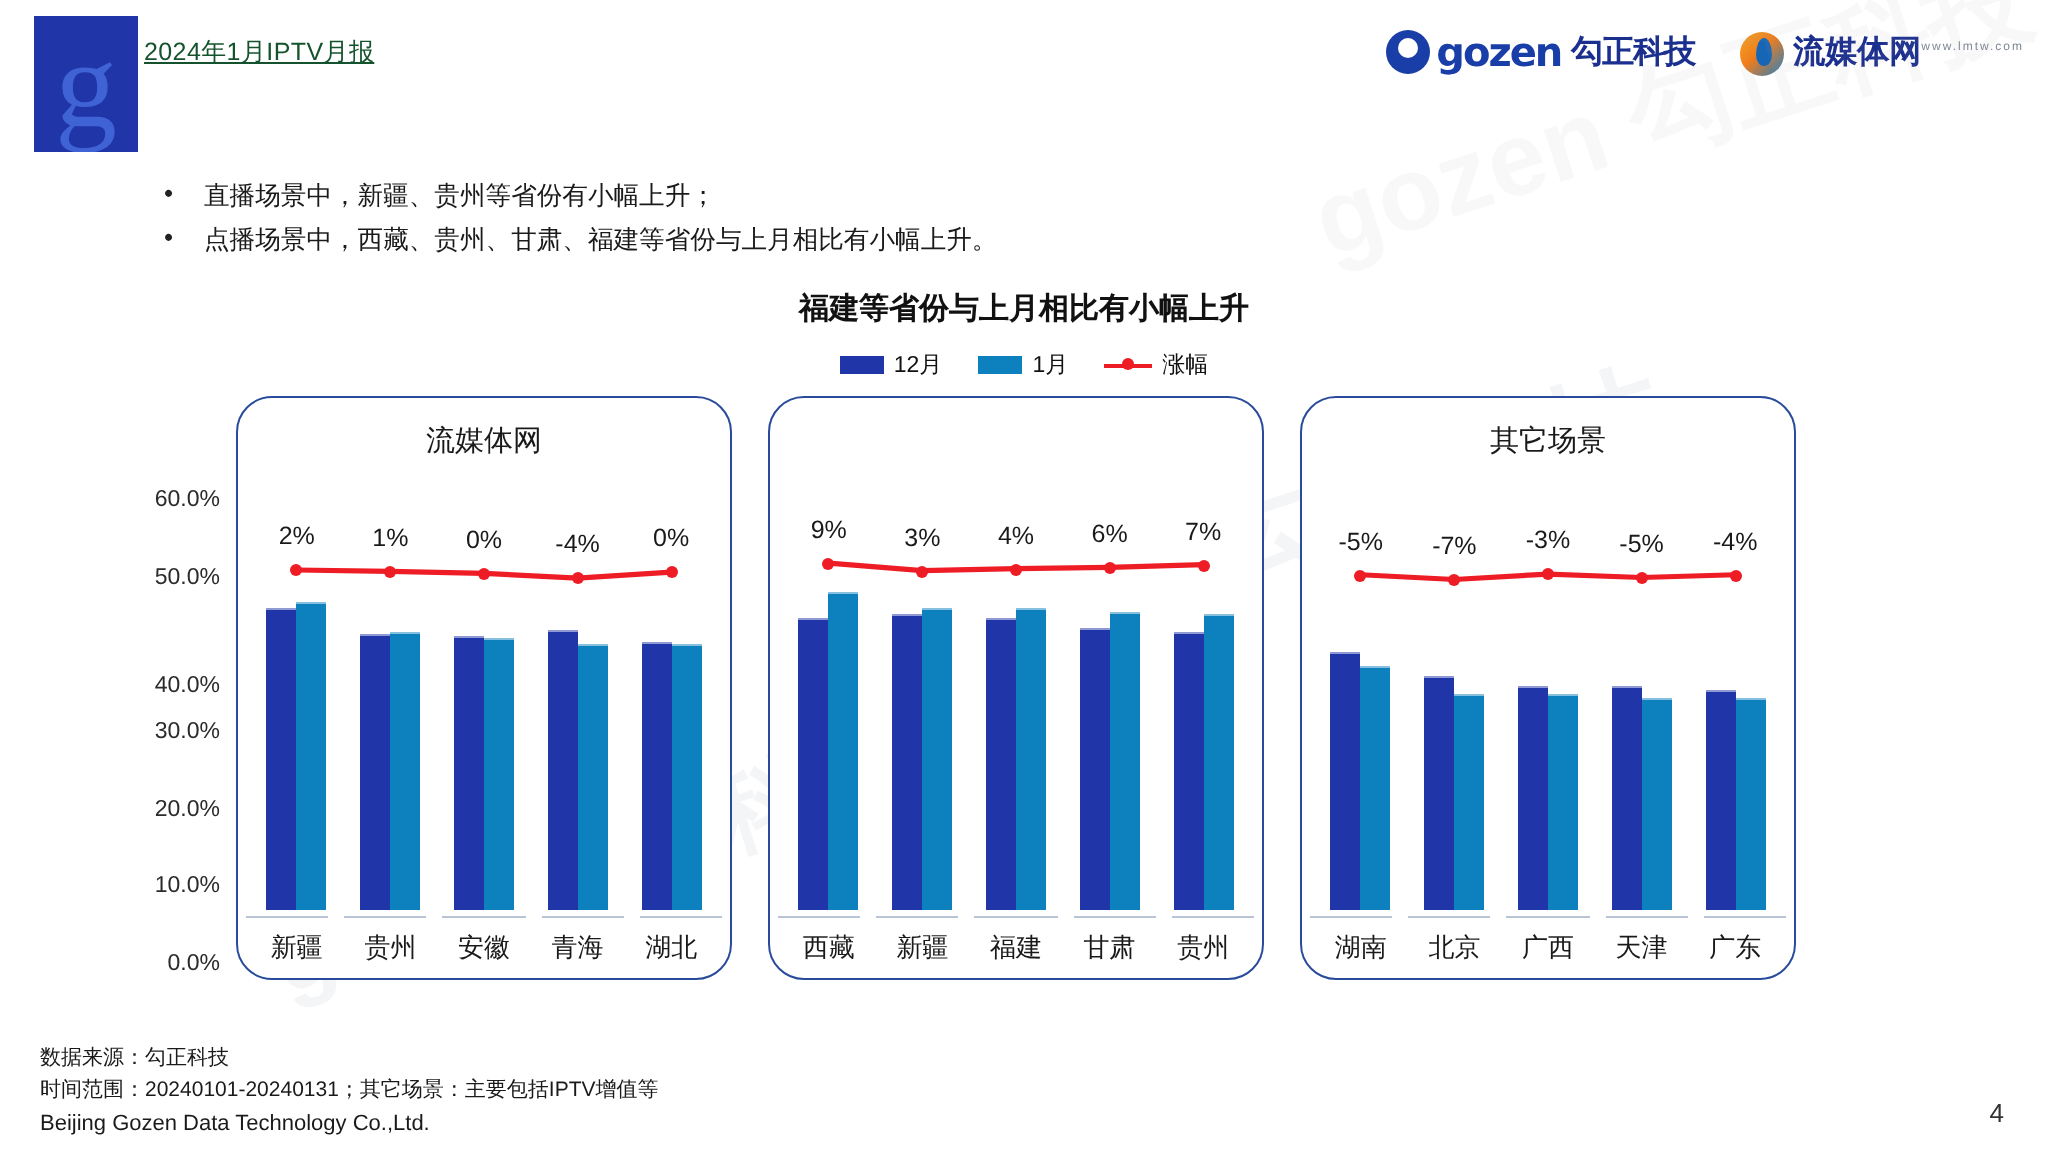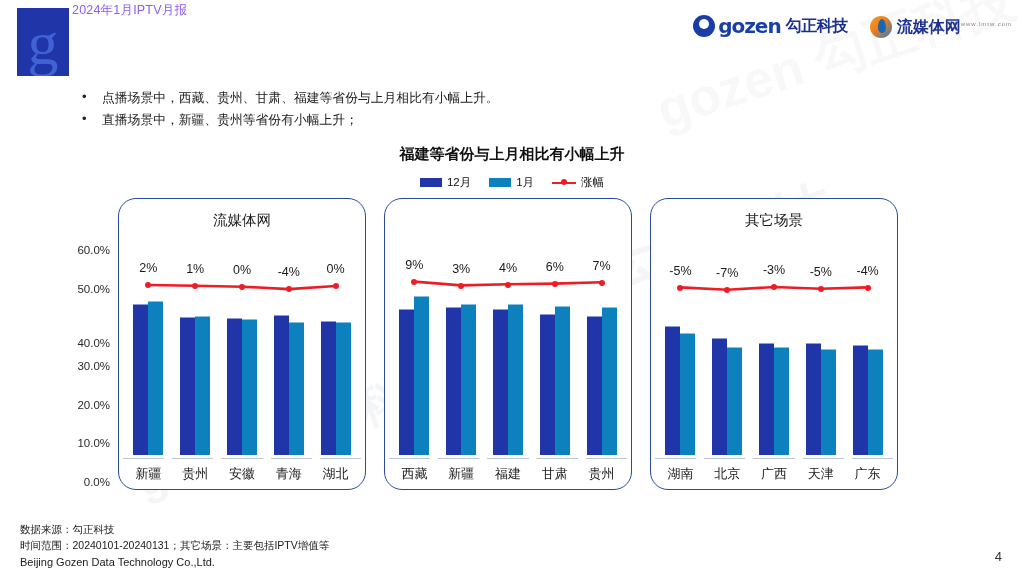--- a/index.html
+++ b/index.html
@@ -19,22 +19,22 @@
     overflow: hidden;
   }
   .logo-g {
     position: absolute; left: 50%; top: 52%;
     transform: translate(-50%, -50%);
     font-family: "Liberation Serif", "DejaVu Serif", serif;
     font-size: 62px; line-height: 1;
     color: #3f62d4; font-weight: 400;
   }
   .kicker {
-    position: absolute; left: 72px; top: 2px;
-    font-size: 12.5px; color: #8b5cf6; letter-spacing: .2px;
+    position: absolute; left: 72px; top: 18px;
+    font-size: 12.5px; color: #14532d; letter-spacing: .2px; text-decoration: underline;
   }
   .page-title {
     position: absolute; left: 73px; top: 28px;
     font-size: 28px; font-weight: bold; color: #111;
     letter-spacing: 1px;
   }
   .bullets {
     position: absolute; left: 80px; top: 87px;
     font-size: 12.8px; color: #1a1a1a; line-height: 22px;
   }
@@ -175,22 +175,22 @@
 <body>
 
 <div id="slide">
 
   <div class="logo-block">
     <span class="logo-g">g</span>
   </div>
   <div class="kicker">2024年1月IPTV月报</div>
 
   <ul class="bullets">
+    <li>直播场景中，新疆、贵州等省份有小幅上升；</li>
     <li>点播场景中，西藏、贵州、甘肃、福建等省份与上月相比有小幅上升。</li>
-    <li>直播场景中，新疆、贵州等省份有小幅上升；</li>
   </ul>
 
   <div class="brandbar">
     <div class="gozen-logo">
       <span class="gozen-mark"></span>
       <span class="gozen-word">gozen</span>
       <span class="gozen-cn">勾正科技</span>
     </div>
     <div class="lmtw-logo">
       <span class="lmtw-mark"></span>

